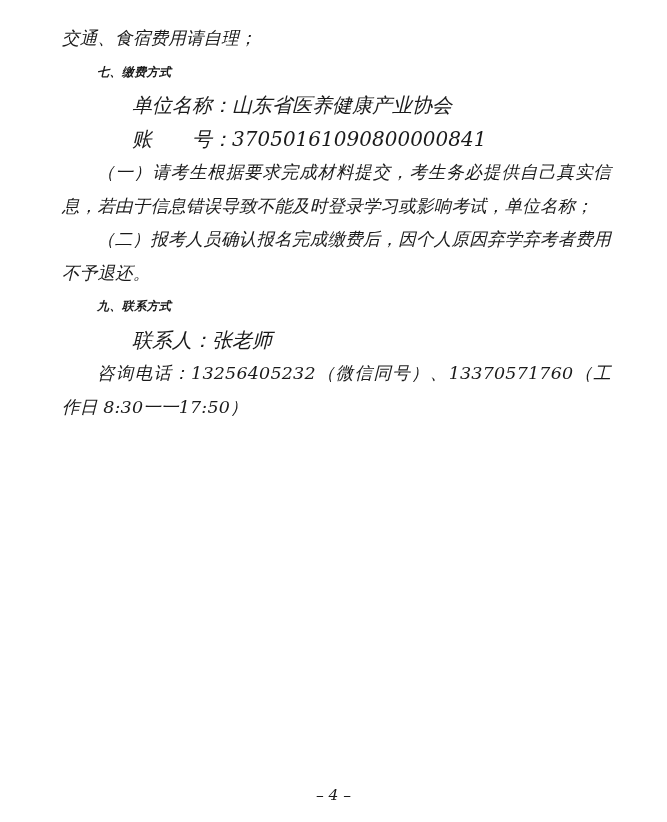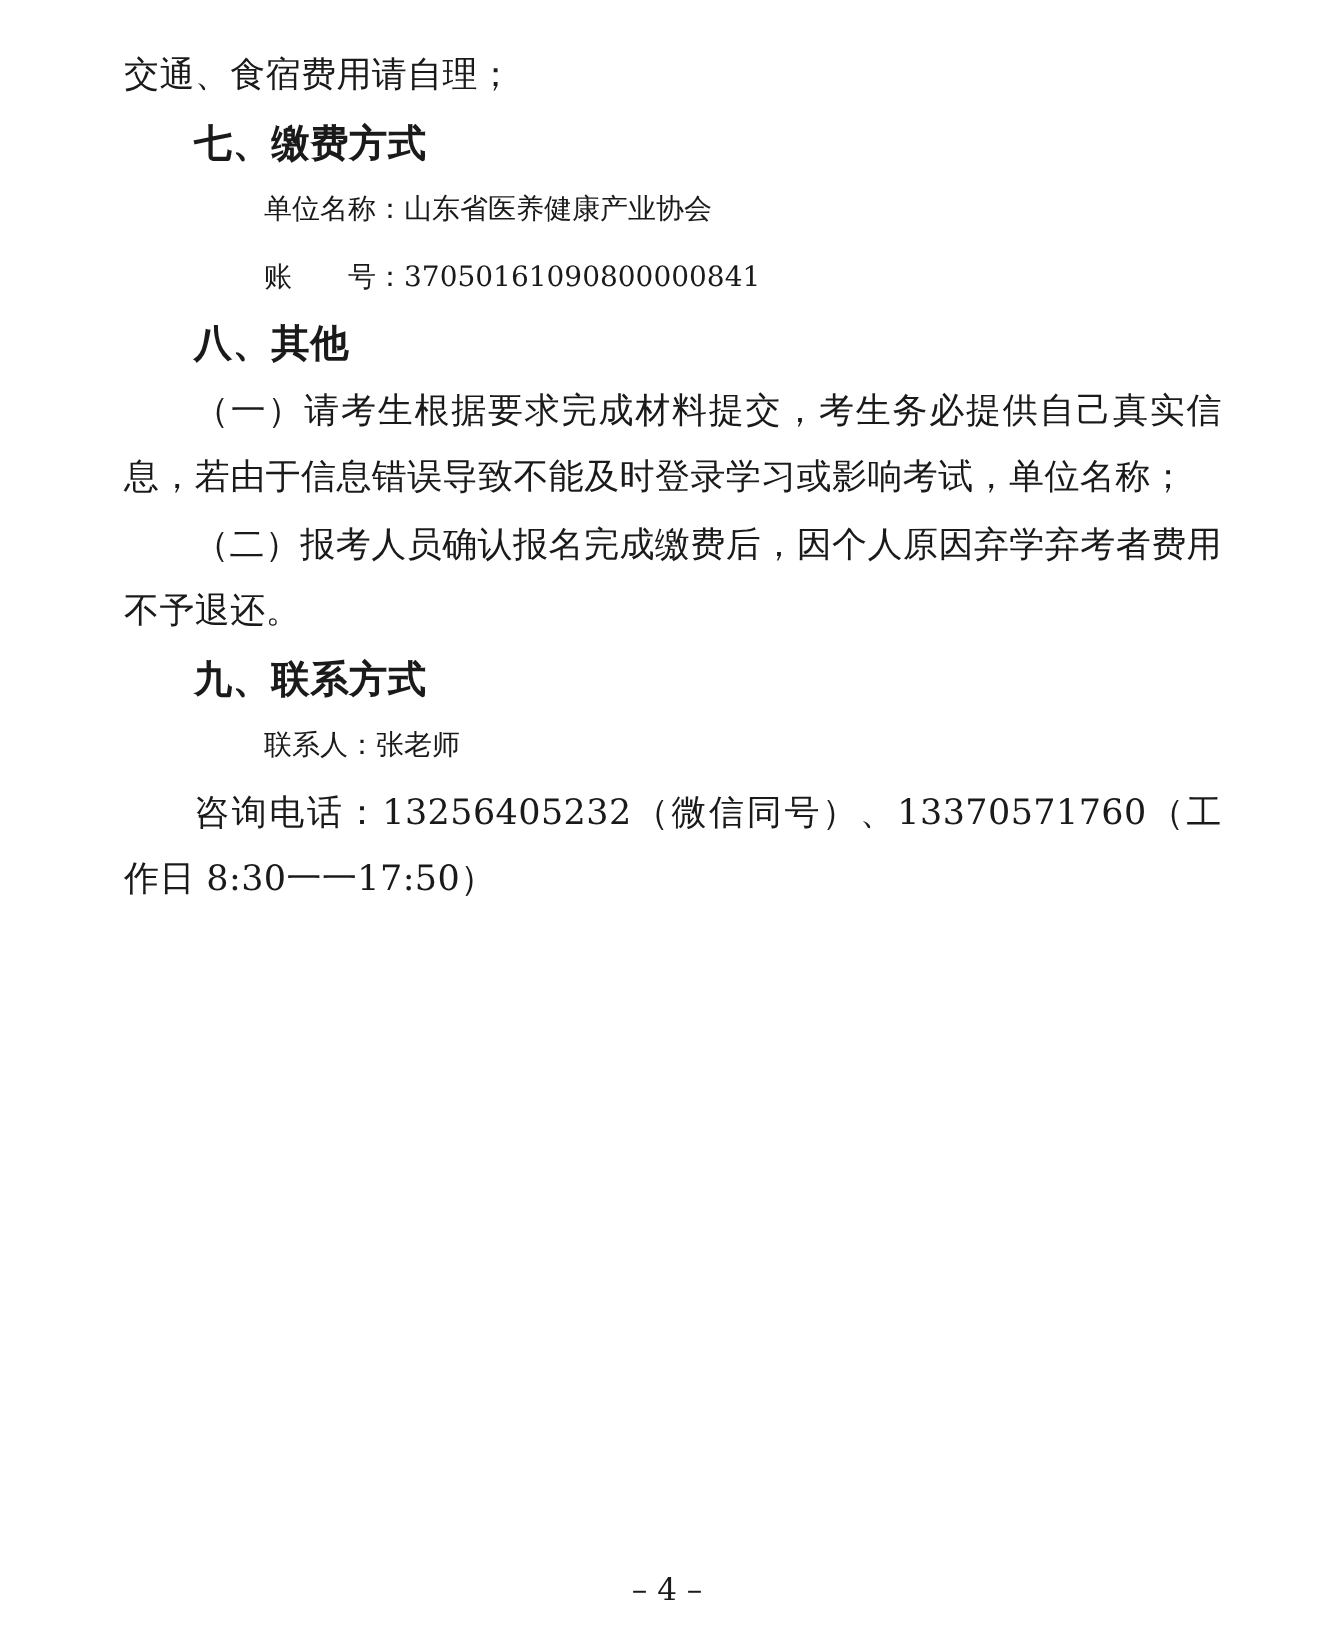--- a/index.html
+++ b/index.html
@@ -14,42 +14,43 @@
     color: #1a1a1a;
     position: relative;
     overflow: hidden;
   }
   .page {
     position: relative;
     width: 667px;
     height: 822px;
     box-sizing: border-box;
     padding: 22px 56px 0 62px;
+    font-style: italic;
   }
   .para {
     font-size: 17.5px;
     line-height: 33.5px;
     text-align: justify;
     text-justify: inter-ideograph;
     margin: 0;
     letter-spacing: 0.2px;
   }
   .indent2 {
     text-indent: 35px;
   }
   .heading {
-    font-size: 19px;
+    font-size: 12px;
     line-height: 33.5px;
     font-weight: bold;
     margin: 0;
     text-indent: 35px;
     letter-spacing: 0.4px;
   }
   .bank-line {
-    font-size: 14px;
+    font-size: 20px;
     line-height: 33.5px;
     margin: 0;
     text-indent: 35px;
     white-space: pre;
   }
   .label-fix {
     display: inline-block;
   }
   .footer {
     position: absolute;
@@ -71,21 +72,20 @@
 
 
   <p class="heading">七、缴费方式</p>
 
   <p class="bank-line"><span class="label-fix">单位名称：</span><span>山东省医养健康产业协会</span></p>
 
 
   <p class="bank-line"><span class="label-fix">账　　号：</span><span>37050161090800000841</span></p>
 
 
-  <p class="heading">八、其他</p>
 
   <p class="para indent2">（一）请考生根据要求完成材料提交，考生务必提供自己真实信息，若由于信息错误导致不能及时登录学习或影响考试，单位名称；</p>
 
   <p class="para indent2">（二）报考人员确认报名完成缴费后，因个人原因弃学弃考者费用不予退还。</p>
 
   <p class="heading">九、联系方式</p>
 
   <p class="bank-line"><span class="label-fix">联系人：</span><span>张老师</span></p>
 
   <p class="para" style="text-indent:35px;">咨询电话：13256405232（微信同号）、13370571760（工作日 8:30一一17:50）</p>

